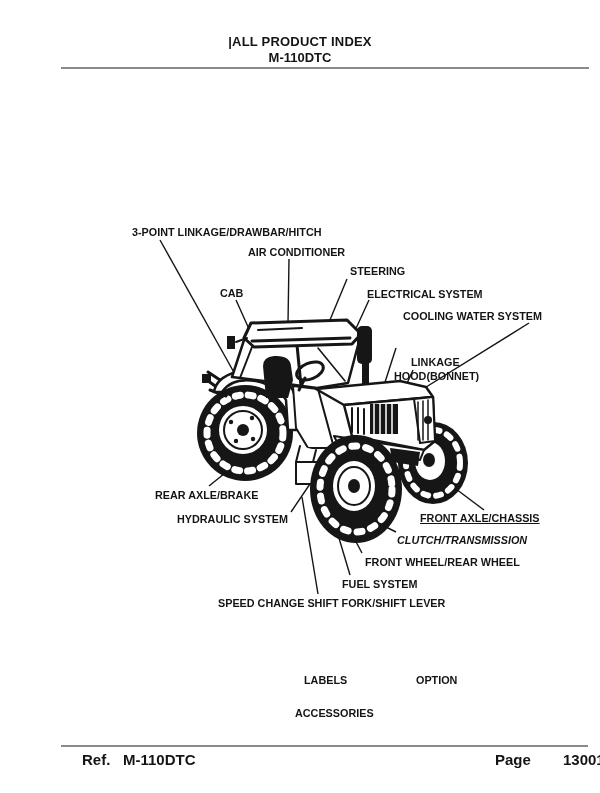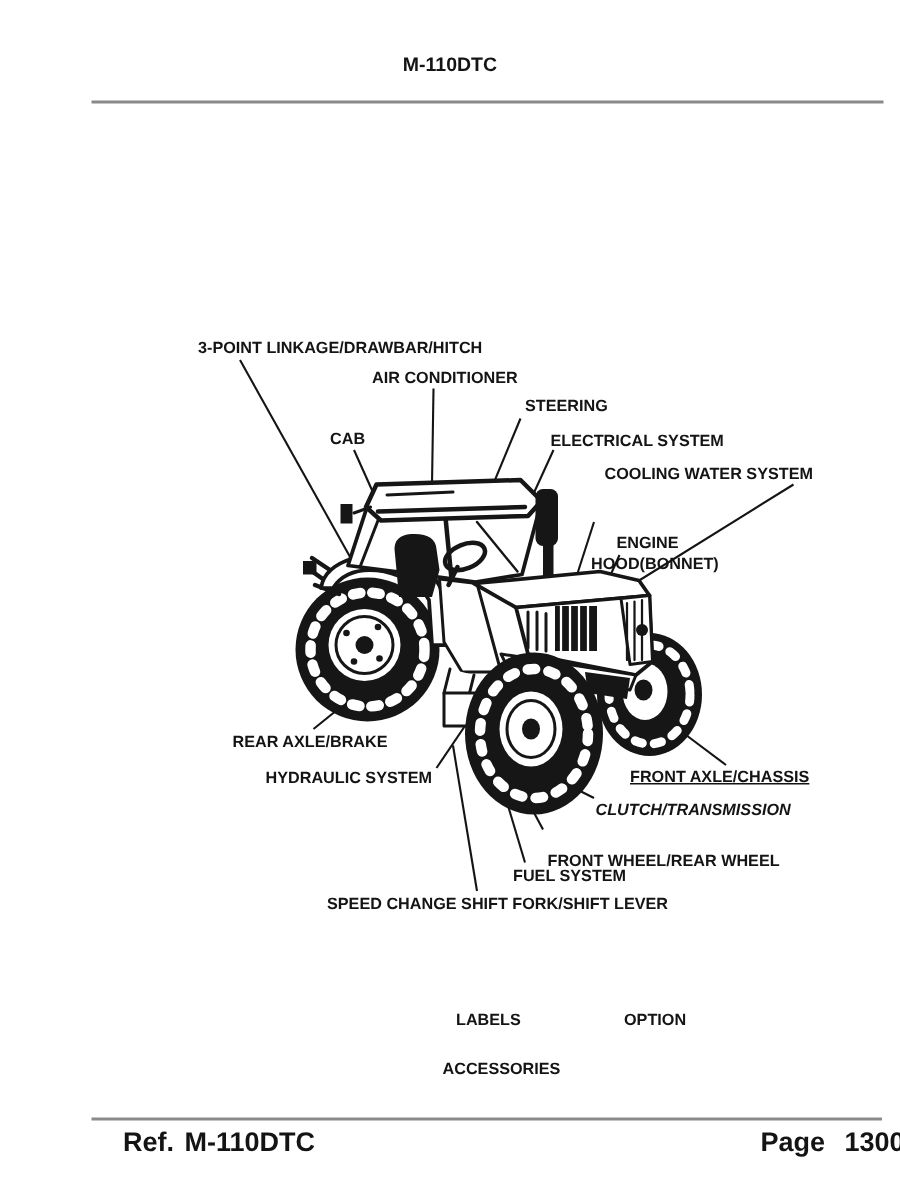--- a/index.html
+++ b/index.html
@@ -15,29 +15,30 @@
   .header .t2 { font-size:13px; font-weight:bold; margin-top:1px; }
   .rule { position:absolute; height:2px; background:var(--rule); }
   .rule.top    { left:61px; right:11px; top:67px; }
   .rule.bottom { left:61px; right:12px; top:745px; }
   .diagram { position:absolute; inset:0; }
   .diagram svg { position:absolute; left:0; top:0; }
   .callout {
     position:absolute; font-size:10.8px; font-weight:bold; letter-spacing:0px;
     white-space:nowrap; color:var(--ink); line-height:12px;
   }
-  .footer-item { position:absolute; top:751px; font-size:18px; font-weight:bold;padding-left:15px; }
+  .footer-item { position:absolute; top:751px; font-size:15px; font-weight:bold;padding-left:15px; }
   #leader-lines line { stroke:var(--ink); stroke-width:1.4; }
 </style>
 </head>
 <body>
 
 <div class="page">
 
   <div class="header">
+    <div class="t1">|ALL PRODUCT INDEX</div>
     <div class="t2">M-110DTC</div>
   </div>
   <div class="rule top"></div>
 
   <div class="diagram">
     <svg width="600" height="793" viewBox="0 0 600 793">
       <g id="leader-lines">
           <line x1="160" y1="240" x2="236" y2="376"></line>
           <line x1="289" y1="259" x2="288" y2="323"></line>
           <line x1="347" y1="279" x2="310" y2="368"></line>
@@ -127,32 +128,32 @@
     </svg>
 
     <div id="callout-layer">
         <div class="callout" style="left: 132px; top: 226px;">3-POINT LINKAGE/DRAWBAR/HITCH</div>
         <div class="callout" style="left: 248px; top: 246px;">AIR CONDITIONER</div>
         <div class="callout" style="left: 322px; top: 265px; margin-left: 28px;">STEERING</div>
         <div class="callout" style="left: 220px; top: 287px;">CAB</div>
         <div class="callout" style="left: 367px; top: 288px;">ELECTRICAL SYSTEM</div>
         <div class="callout" style="left: 403px; top: 310px;">COOLING WATER SYSTEM</div>
         <div class="callout" style="left: 394px; top: 334px; margin-top: 36px;">HOOD(BONNET)</div>
-        <div class="callout" style="left: 411px; top: 356px;">ENGINE</div>
+        <div class="callout" style="left: 411px; top: 356px;">LINKAGE</div>
         <div class="callout" style="left: 155px; top: 489px;">REAR AXLE/BRAKE</div>
         <div class="callout" style="left: 177px; top: 513px;">HYDRAULIC SYSTEM</div>
         <div class="callout" style="left: 420px; top: 512px; text-decoration: underline;">FRONT AXLE/CHASSIS</div>
         <div class="callout" style="left: 397px; top: 534px; font-style: italic;">CLUTCH/TRANSMISSION</div>
-        <div class="callout" style="left: 365px; top: 556px; margin-top: 12px;">FRONT WHEEL/REAR WHEEL</div>
+        <div class="callout" style="left: 365px; top: 556px;">FRONT WHEEL/REAR WHEEL</div>
         <div class="callout" style="left: 342px; top: 578px;">FUEL SYSTEM</div>
         <div class="callout" style="left: 218px; top: 597px;">SPEED CHANGE SHIFT FORK/SHIFT LEVER</div>
         <div class="callout" style="left: 304px; top: 674px;">LABELS</div>
         <div class="callout" style="left: 416px; top: 674px;">OPTION</div>
         <div class="callout" style="left: 295px; top: 707px;">ACCESSORIES</div>
       </div>
   </div>
 
   <div class="rule bottom"></div>
   <div class="footer-item" style="left:67px">Ref.</div>
   <div class="footer-item" style="left:108px">M-110DTC</div>
-  <div class="footer-item" style="left:492px">Page</div>
+  <div class="footer-item" style="left:480px">Page</div>
   <div class="footer-item" style="left:548px">13001</div>
 </div>
 
 </body></html>

